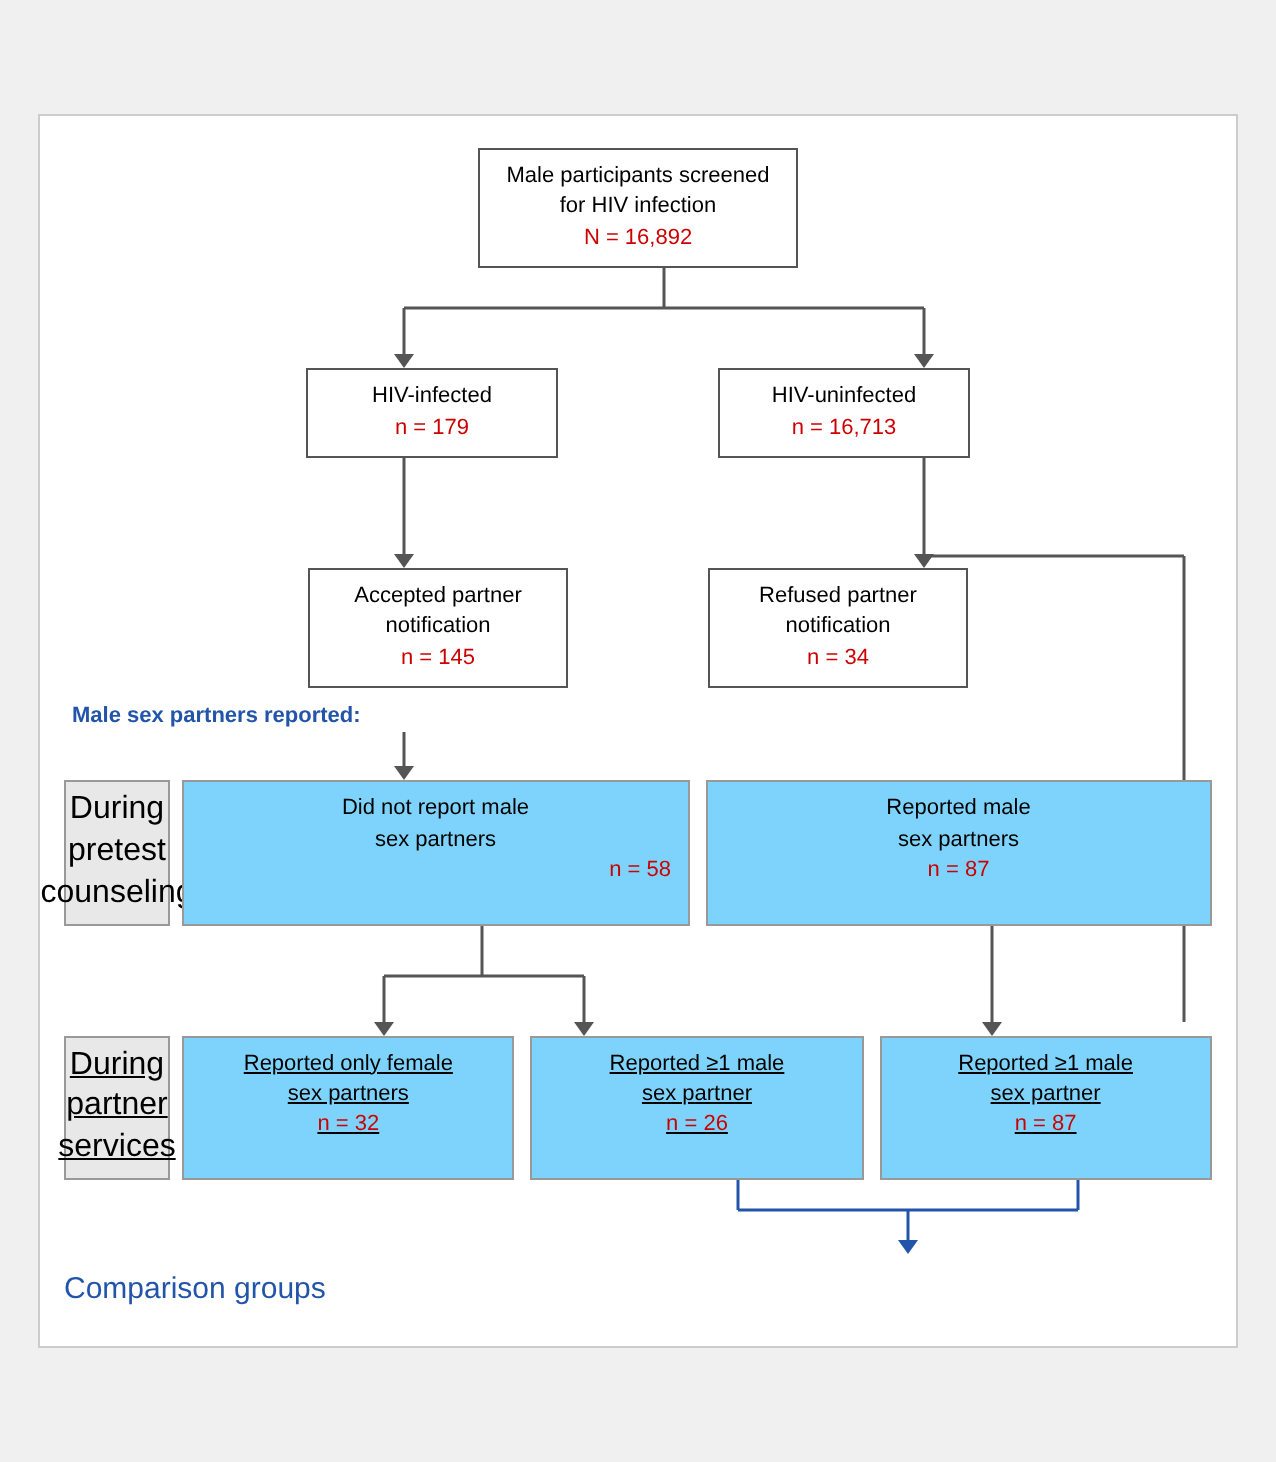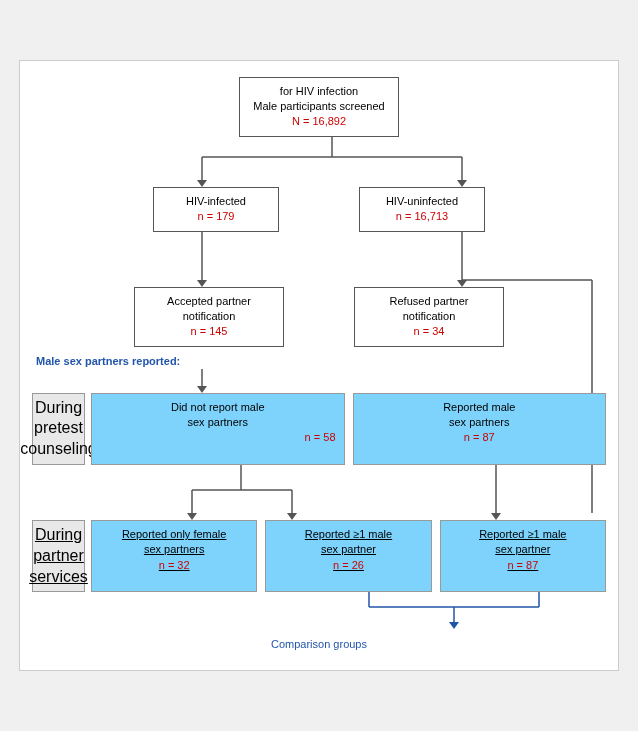--- a/index.html
+++ b/index.html
@@ -52,21 +52,21 @@
       width: 126px;
     }
 
     .third-row {
       display: flex;
       justify-content: center;
       gap: 70px;
       margin-top: 0;
     }
     .third-row .flow-box {
-      width: 150px;
+      width: 130px;
     }
 
     .pretest-row {
       display: flex;
       align-items: stretch;
       gap: 6px;
       margin-top: 0;
     }
     .side-label-box {
       background: #e8e8e8;
@@ -101,41 +101,40 @@
       display: flex;
       flex: 1;
       gap: 8px;
       align-items: stretch;
     }
     .partner-boxes .flow-box {
       flex: 1;
     }
 
     .comparison-label {
-      text-align: center;
       color: #2255aa;
-      font-size: 11px;
+      font-size: 15px;
       margin-top: 6px;
     }
 
     .diagram-inner {
       position: relative;
     }
 
   </style>
 </head>
 <body>
 
 <div class="diagram-container">
   <div class="diagram-inner">
 
     <div style="display:flex; justify-content:center; margin-bottom:0;">
       <div class="flow-box top-box">
+        <div>Male participants screened</div>
         <div>for HIV infection</div>
-        <div>Male participants screened</div>
         <div style="color:#cc0000;">N = 16,892</div>
       </div>
     </div>
 
     <svg width="600" height="50" style="display:block; overflow:visible;">
 
       <line x1="300" y1="0" x2="300" y2="20" stroke="#555" stroke-width="1.5"></line>
 
       <line x1="170" y1="20" x2="430" y2="20" stroke="#555" stroke-width="1.5"></line>
 

